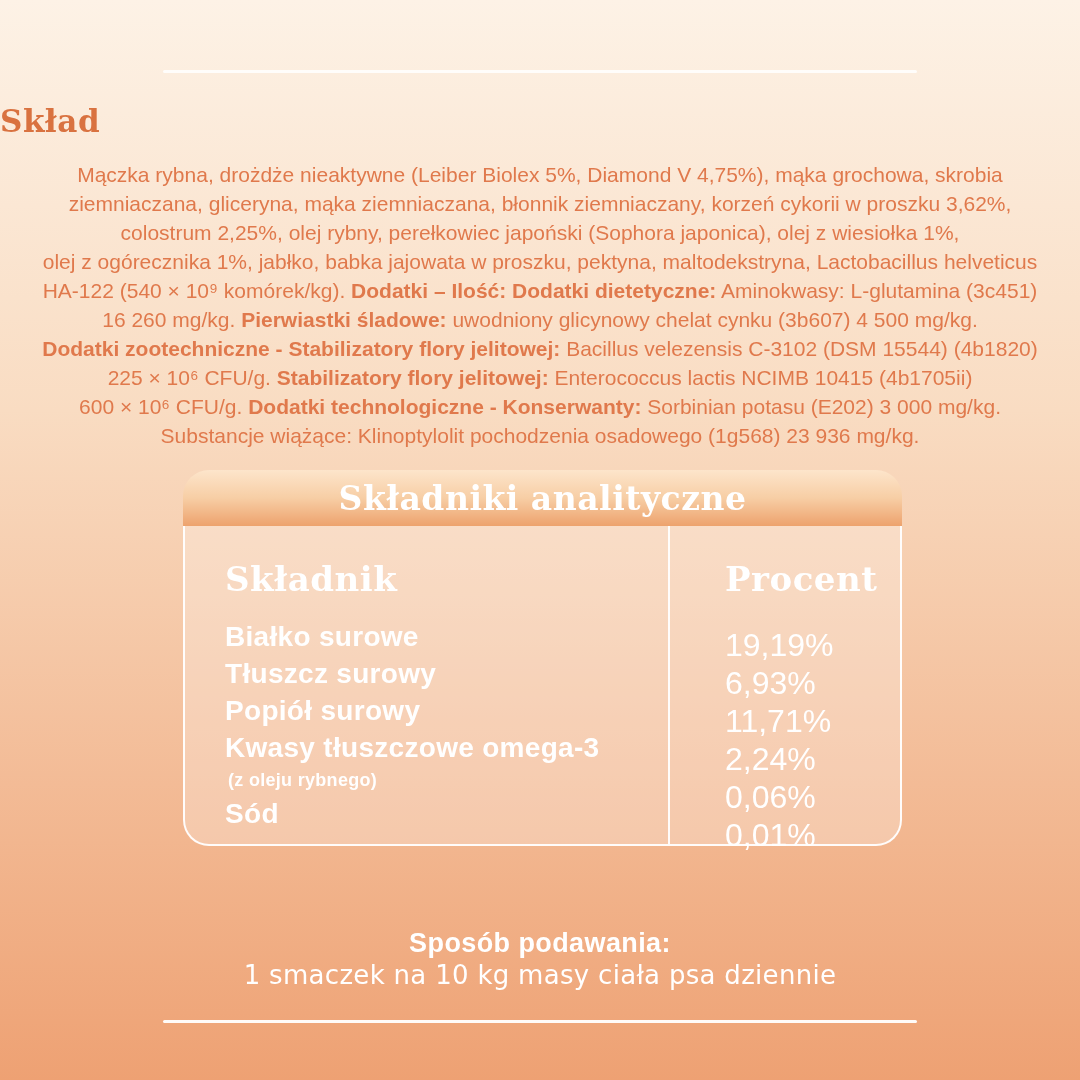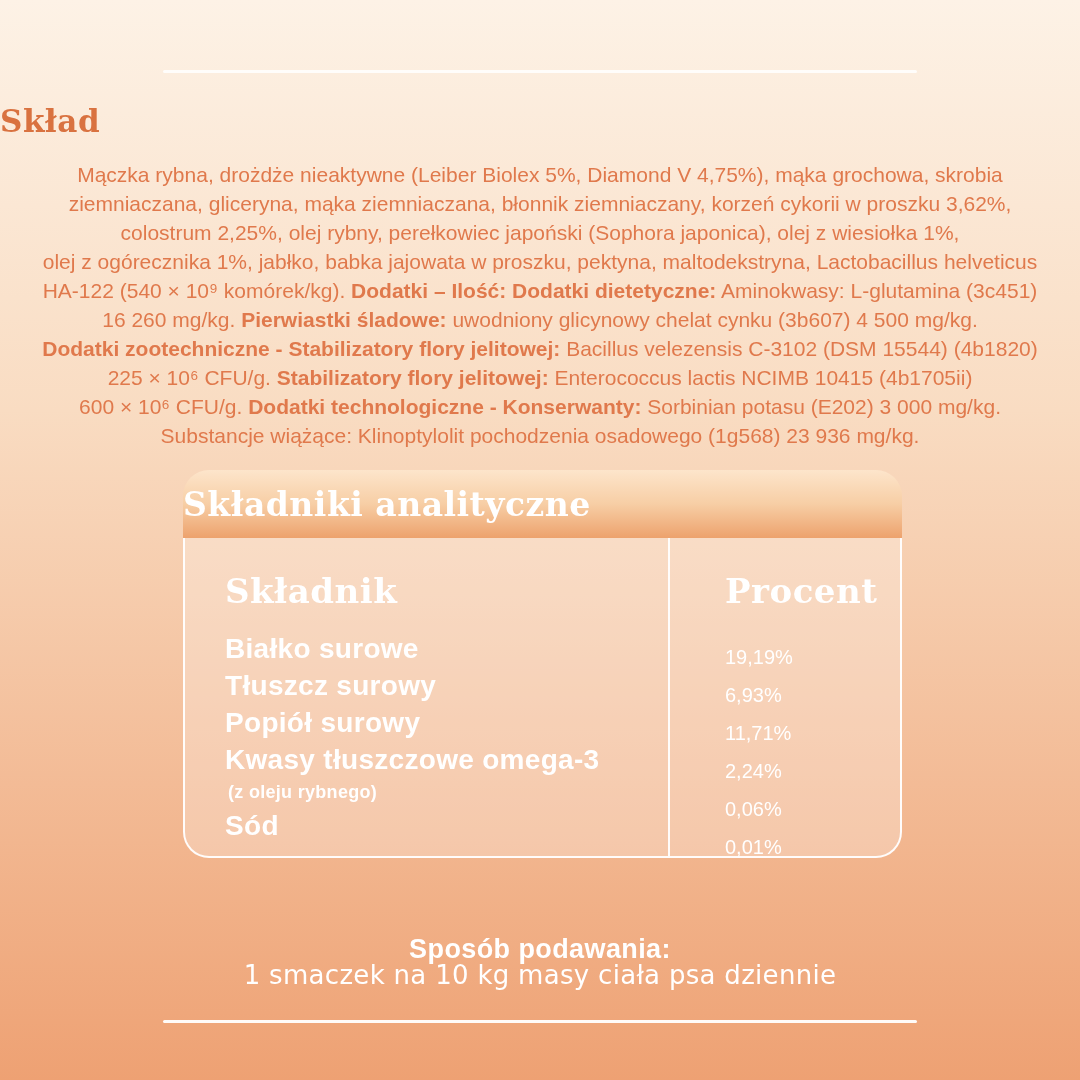--- a/index.html
+++ b/index.html
@@ -26,23 +26,23 @@
     position:absolute; top:160px; left:40px; width:1000px;
     text-align:center; font-size:21px; line-height:29px;
     color:var(--text-orange,#E0794C);
   }
   .ingredients .line { white-space:nowrap; }
   .ingredients b { font-weight:700; }
 
   
   .card { position:absolute; left:183px; top:470px; width:719px; height:431px; }
   .card-header {
-    height:68px; border-radius:26px 26px 0 0;
+    height:56px; border-radius:26px 26px 0 0;
     background:linear-gradient(180deg, var(--hdr-top,#FDE5CB) 0%, #F7CEA5 50%, var(--hdr-bottom,#EDA26D) 100%);
-    display:flex; align-items:center; 
+    display:flex; align-items:center; justify-content:center;
   }
   .card-title {
     font-family:"DejaVu Serif", serif; font-weight:700; font-size:33px;
     color:#FFFFFF; letter-spacing:0.5px;
   }
   .card-body {
     position:relative; height:320px; box-sizing:border-box;
     background:rgba(255,255,255,0.25);
     border:2px solid rgba(255,255,255,0.95); border-top:none;
     border-radius:0 0 26px 26px;
@@ -54,26 +54,26 @@
   .col-header {
     position:absolute; top:33px; font-family:"DejaVu Serif", serif;
     font-weight:700; font-size:34px; color:#FFFFFF; letter-spacing:0.5px;
   }
   .col-header-left  { left:40px; }
   .col-header-right { left:540px; }
   .names  { position:absolute; top:92px; left:40px;  color:#FFFFFF; }
   .values { position:absolute; top:100px; left:540px; color:#FFFFFF; }
   .nutrient-name { font-size:28px; font-weight:700; line-height:37px; letter-spacing:0.3px; }
   .nutrient-sub  { font-size:18px; font-weight:600; line-height:29px; padding-left:3px; letter-spacing:0.3px; }
-  .nutrient-value{ font-size:20px; font-weight:400; line-height:38px; }
+  .nutrient-value{ font-size:32px; font-weight:400; line-height:38px; }
 
   
   .feeding-label {
     position:absolute; top:928px; left:0; width:100%; text-align:center;
-    color:#FFFFFF; font-size:27px; font-weight:700; letter-spacing:0.4px;margin-top:6px;
+    color:#FFFFFF; font-size:27px; font-weight:700; letter-spacing:0.4px;
   }
   .feeding-text {
     position:absolute; top:960px; left:0; width:100%; text-align:center;
     color:#FFFFFF; font-size:26px; font-weight:400;
     font-family:"DejaVu Sans", sans-serif; letter-spacing:0.3px;
   }
 </style>
 </head>
 <body>
 

